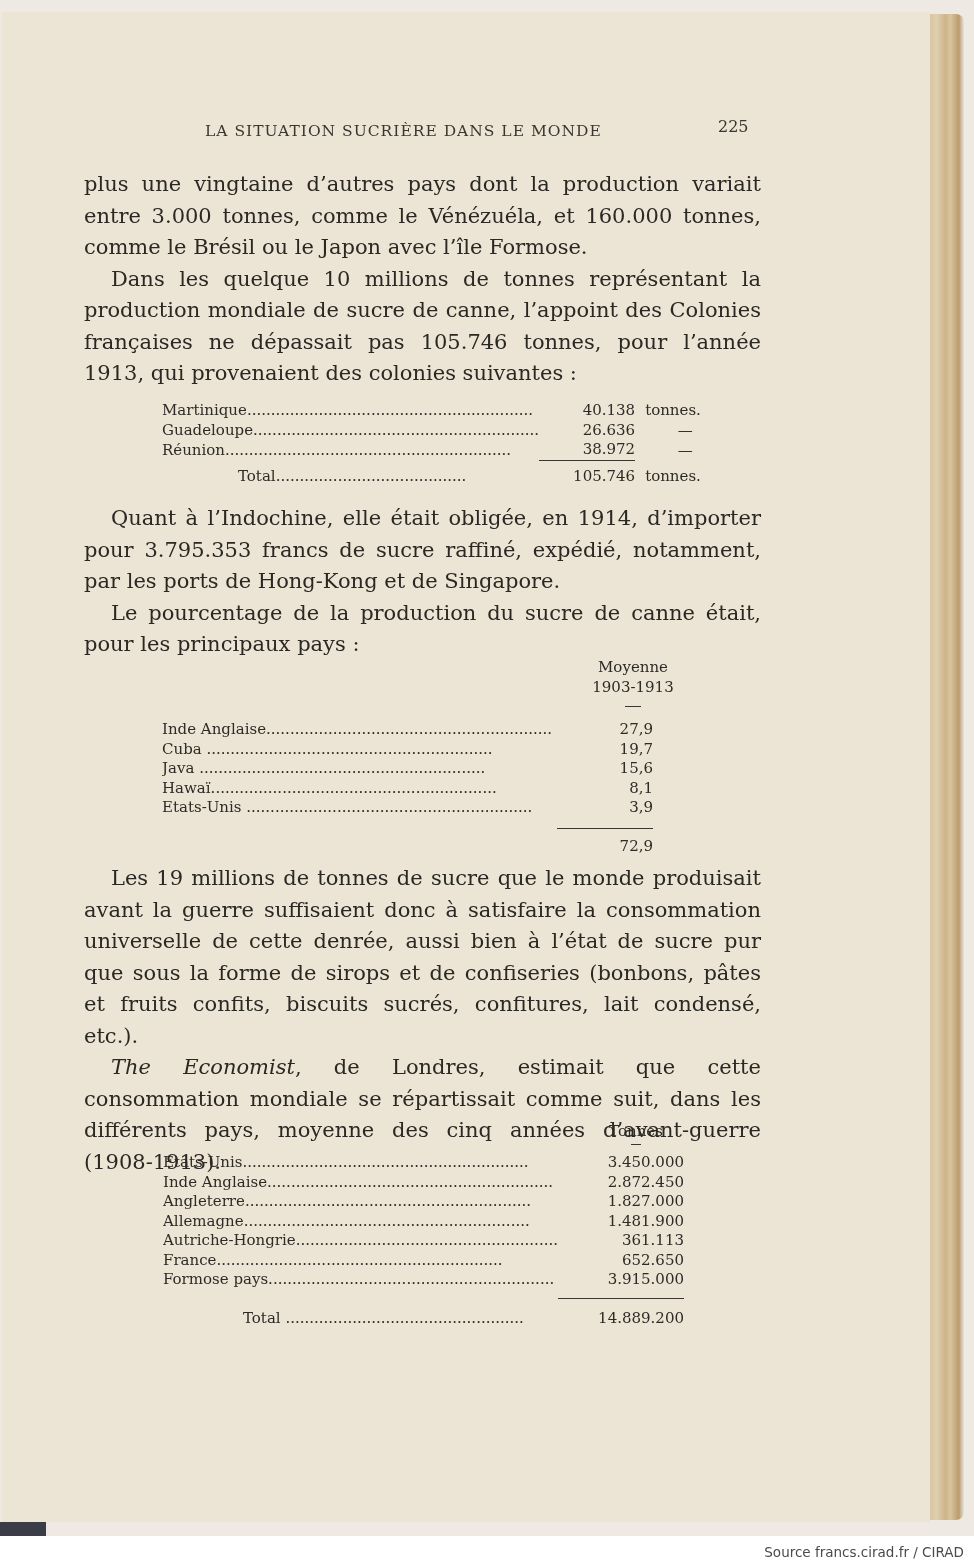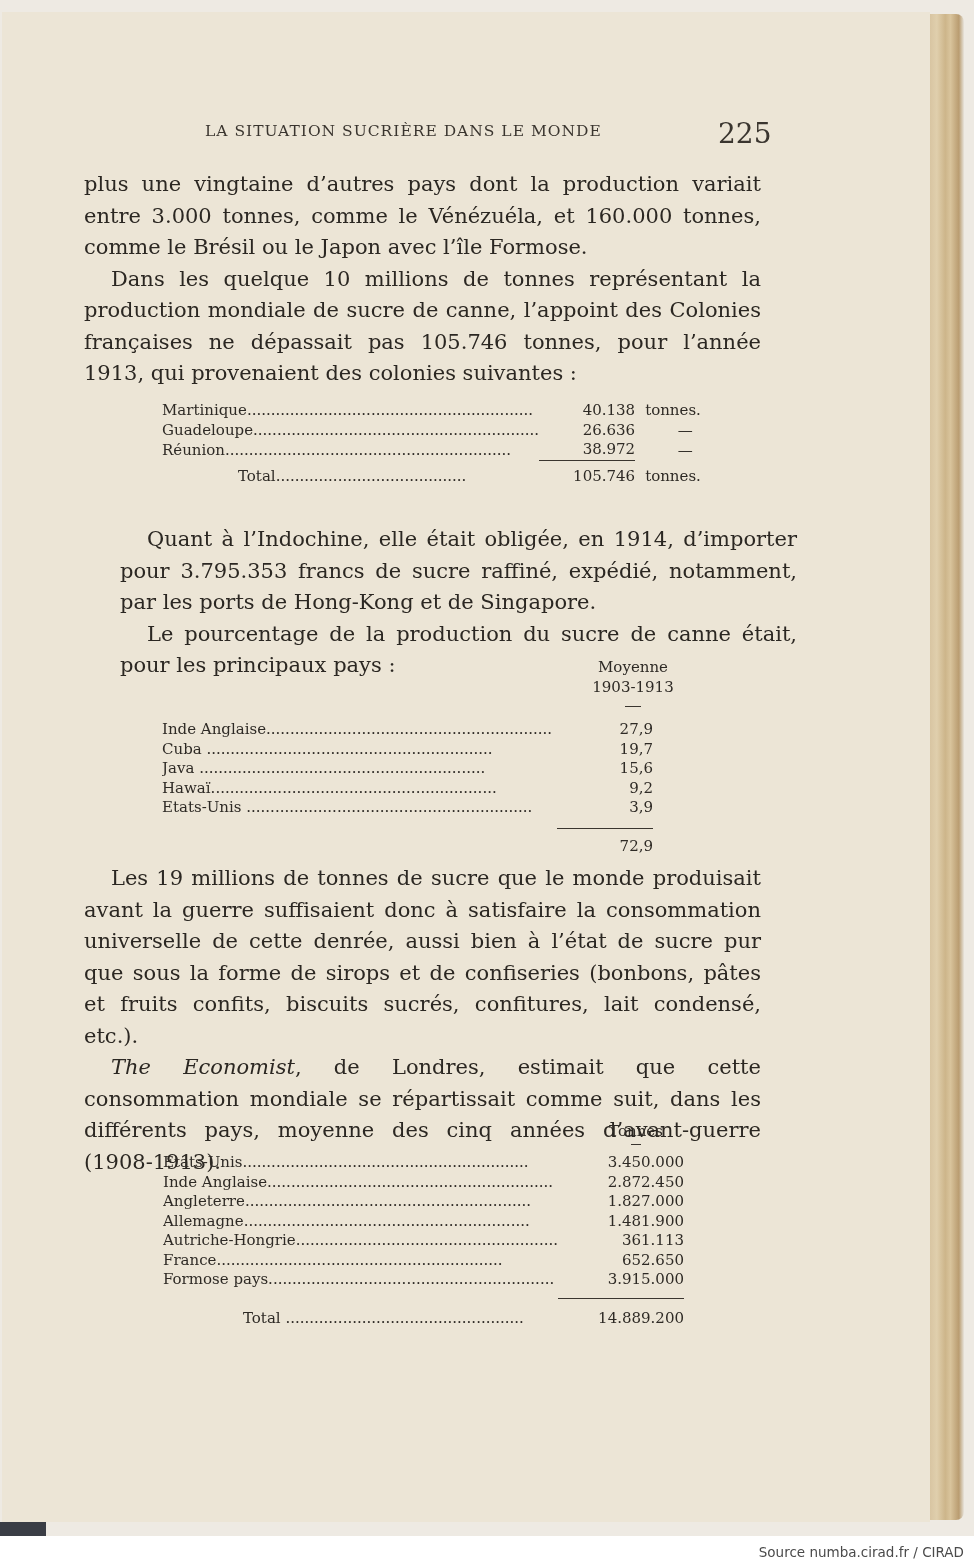--- a/index.html
+++ b/index.html
@@ -8,21 +8,21 @@
   .scan { position:absolute; left:0; top:0; width:974px; height:1536px; background:#eeeae3; }
   .page { position:absolute; left:2px; top:12px; width:928px; height:1510px;
           background:#ece5d6; }
   .bind-strip { position:absolute; left:0; top:1522px; width:46px; height:14px; background:#3a3d45; }
   .edge { position:absolute; left:930px; top:14px; width:34px; height:1506px;
           background:linear-gradient(90deg,#d8c5a2 0%,#e0cfad 20%,#cdb58a 45%,#d9c49c 60%,#b99c70 85%,#e8e4dc 100%);
           border-radius:0 8px 8px 0; }
   .header { position:absolute; top:117px; left:0; width:785px; height:30px; }
   .running { position:absolute; left:205px; top:5px; font-size:15.5px; letter-spacing:1px;
              font-variant:small-caps; color:#3a352f; }
-  .pagenum { position:absolute; left:718px; top:0; font-size:28px; color:#3a352f; }
+  .pagenum { position:absolute; left:718px; top:0; font-size:16px; color:#3a352f; }
   .text { position:absolute; left:84px; width:677px; font-size:21px; line-height:31.5px;
           text-align:justify; color:#2b2722; }
   .text p { margin:0; }
   .indent { text-indent:27px; }
   .it { font-style:italic; }
   table.tbl { position:absolute; border-collapse:collapse; font-size:15px; line-height:19.5px; color:#2e2a25; }
   table.tbl td { padding:0; white-space:nowrap; vertical-align:bottom; }
   .lbl { overflow:hidden; }
   .num { text-align:right; }
   .unit { padding-left:10px !important; text-align:left; }
@@ -73,21 +73,21 @@
         <td></td>
       </tr>
       <tr>
         <td class="lbl" style="padding-left: 76px; max-width: 274px; width: 274px;"><span>Total</span><span>........................................</span></td>
         <td class="num">105.746</td>
         <td class="unit">tonnes.</td>
       </tr>
     </tbody>
 </table>
 
-<div class="text" style="top:524px;margin-left:36px;">
+<div class="text" style="top:503px;">
   <p class="indent">Quant à l’Indochine, elle était obligée, en 1914, d’importer pour 3.795.353 francs de sucre raffiné, expédié, notamment, par les ports de Hong-Kong et de Singapore.</p>
   <p class="indent">Le pourcentage de la production du sucre de canne était, pour les principaux pays :</p>
 </div>
 
 <div class="colhead" style="left:588px; top:657px; width:90px;">
   <span style="display:block">Moyenne</span>
   <span style="display:block">1903-1913</span>
   <span class="dash"></span>
 </div>
 <table class="tbl" style="left:162px; top:720px;">
@@ -99,21 +99,21 @@
       <tr>
         <td class="lbl" style="width:395px;max-width:395px"><span>Cuba</span><span> ............................................................</span></td>
         <td class="num" style="width:96px">19,7</td>
       </tr>
       <tr>
         <td class="lbl" style="width:395px;max-width:395px"><span>Java</span><span> ............................................................</span></td>
         <td class="num" style="width:96px">15,6</td>
       </tr>
       <tr>
         <td class="lbl" style="width:395px;max-width:395px"><span>Hawaï</span><span>............................................................</span></td>
-        <td class="num" style="width:96px">9,2</td>
+        <td class="num" style="width:96px">8,1</td>
       </tr>
       <tr>
         <td class="lbl" style="width:395px;max-width:395px"><span>Etats-Unis</span><span> ............................................................</span></td>
         <td class="num" style="width:96px">3,9</td>
       </tr>
       <tr>
         <td style="height:10px"></td>
         <td style="height: 10px; border-bottom: 1.5px solid rgb(58, 53, 47); padding-left: 52px; width: 40px;"></td>
       </tr>
       <tr>
@@ -166,13 +166,13 @@
         <td style="height:8px"></td>
         <td style="height:8px;border-bottom:1.3px solid #3a352f"></td>
       </tr>
       <tr>
         <td class="lbl" style="padding-left:80px;max-width:315px;height:30px"><span>Total</span><span> ..................................................</span></td>
         <td class="num" style="height:30px">14.889.200</td>
       </tr>
     </tbody>
 </table>
 
-<div class="source">Source numba.cirad.fr / CIRAD</div>
+<div class="source">Source francs.cirad.fr / CIRAD</div>
 
 </body></html>

